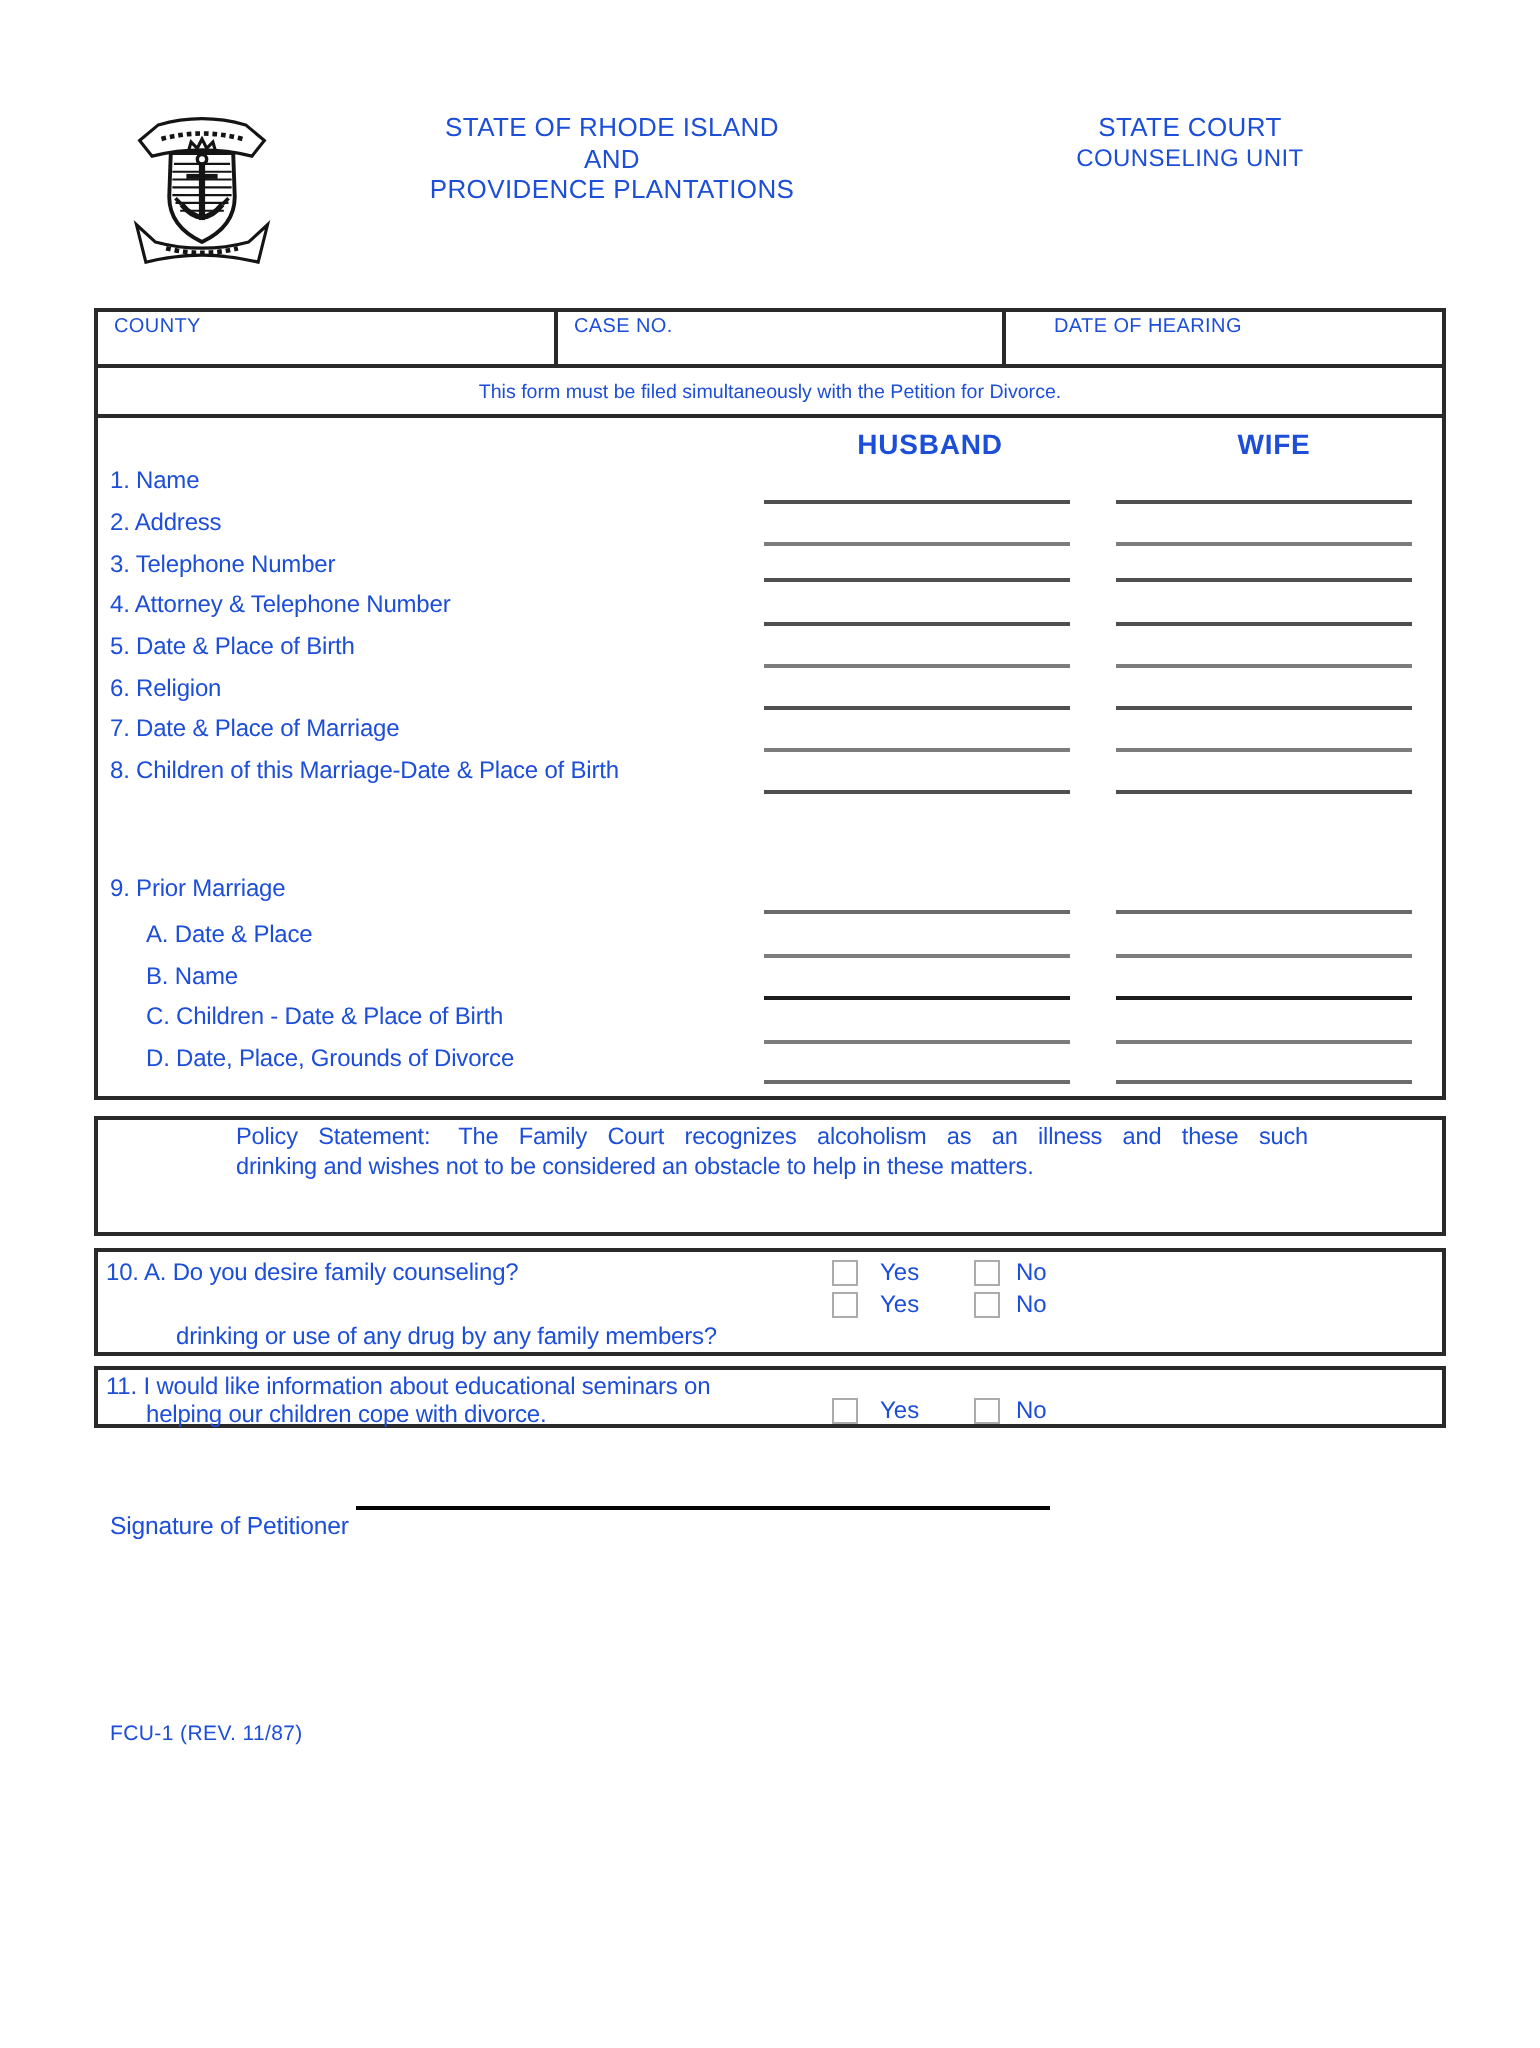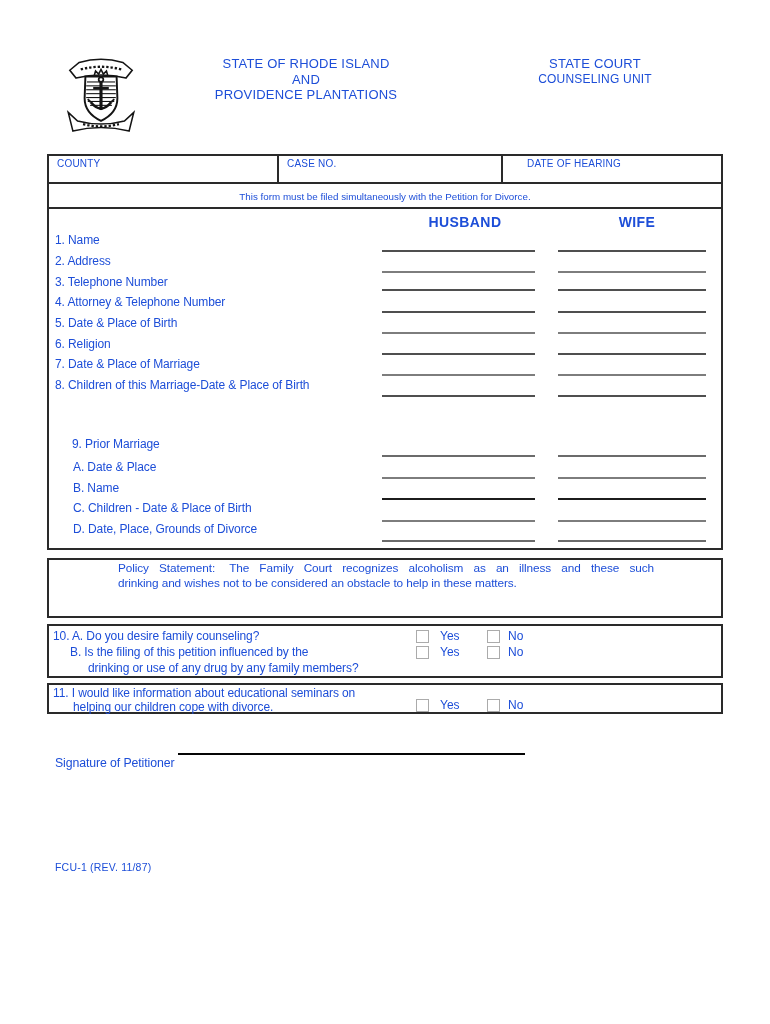--- a/index.html
+++ b/index.html
@@ -113,21 +113,21 @@
   <div class="fill-line w" style="top:311px;"></div>
   <div class="fill-line h" style="top:332px; background:#7d7d7d;"></div>
   <div class="fill-line w" style="top:332px; background:#7d7d7d;"></div>
   <div class="fill-line h" style="top:353px;"></div>
   <div class="fill-line w" style="top:353px;"></div>
   <div class="fill-line h" style="top:374px; background:#7d7d7d;"></div>
   <div class="fill-line w" style="top:374px; background:#7d7d7d;"></div>
   <div class="fill-line h" style="top:395px;"></div>
   <div class="fill-line w" style="top:395px;"></div>
 
-  <div class="item" style="left:55px; top:437px;margin-left:17px;">9. Prior Marriage</div>
+  <div class="item" style="left:55px; top:437px;">9. Prior Marriage</div>
   <div class="item" style="left:73px; top:460px;">A. Date &amp; Place</div>
   <div class="item" style="left:73px; top:481px;">B. Name</div>
   <div class="item" style="left:73px; top:501px;">C. Children - Date &amp; Place of Birth</div>
   <div class="item" style="left:73px; top:522px;">D. Date, Place, Grounds of Divorce</div>
 
   <div class="fill-line h" style="top:455px; background:#6b6b6b;"></div>
   <div class="fill-line w" style="top:455px; background:#6b6b6b;"></div>
   <div class="fill-line h" style="top:477px; background:#7d7d7d;"></div>
   <div class="fill-line w" style="top:477px; background:#7d7d7d;"></div>
   <div class="fill-line h" style="top:498px; background:#1c1c1c;"></div>
@@ -138,21 +138,20 @@
   <div class="fill-line w" style="top:540px; background:#6b6b6b;"></div>
 
   <div class="box" style="left:47px; top:558px; width:676px; height:60px;"></div>
   <div class="abs" style="left:118px; top:561px; width:536px;">
     <div class="policy-line"><span style="margin-right:14px;">Policy Statement:</span><span>The Family Court recognizes alcoholism as an illness and these such</span></div>
     <div class="policy-line last">drinking and wishes not to be considered an obstacle to help in these matters.</div>
   </div>
 
   <div class="box" style="left:47px; top:624px; width:676px; height:54px;"></div>
   <div class="item" style="left:53px; top:629px;">10. A. Do you desire family counseling?</div>
-  <div class="item" style="left:70px; top:645px;">B. Is the filing of this petition influenced by the</div>
   <div class="item" style="left:88px; top:661px;">drinking or use of any drug by any family members?</div>
 
   <div class="cb" style="left:416px; top:630px;"></div>
   <span class="yn" style="left:440px; top:629px;">Yes</span>
   <div class="cb" style="left:487px; top:630px;"></div>
   <span class="yn" style="left:508px; top:629px;">No</span>
 
   <div class="cb" style="left:416px; top:646px;"></div>
   <span class="yn" style="left:440px; top:645px;">Yes</span>
   <div class="cb" style="left:487px; top:646px;"></div>

